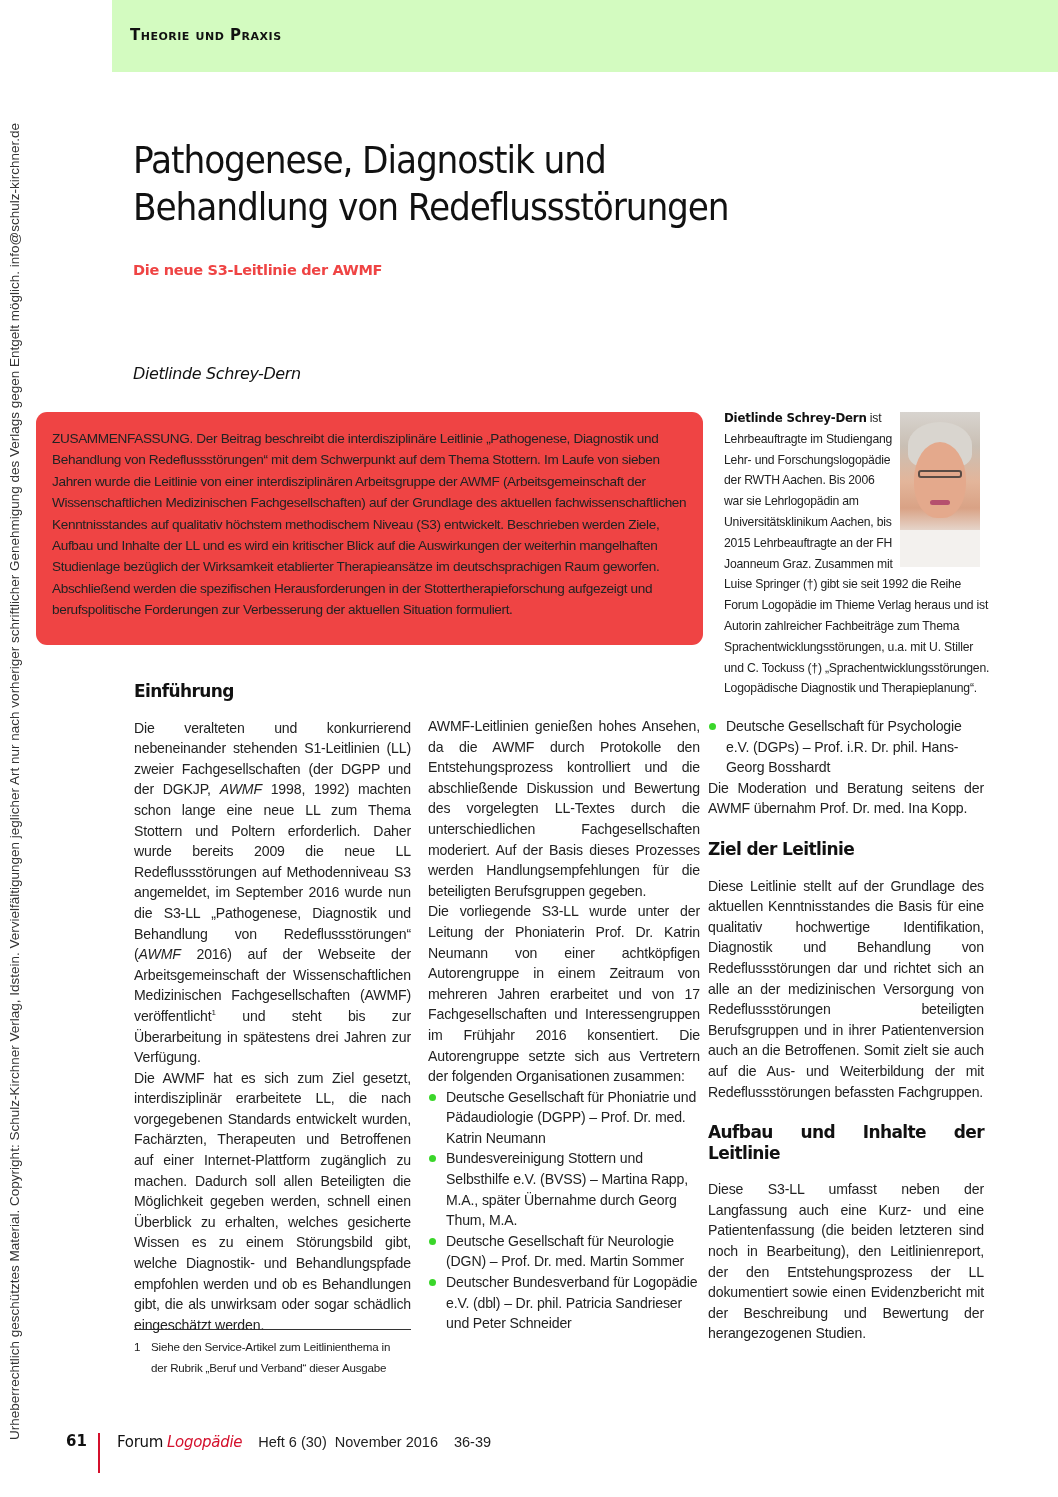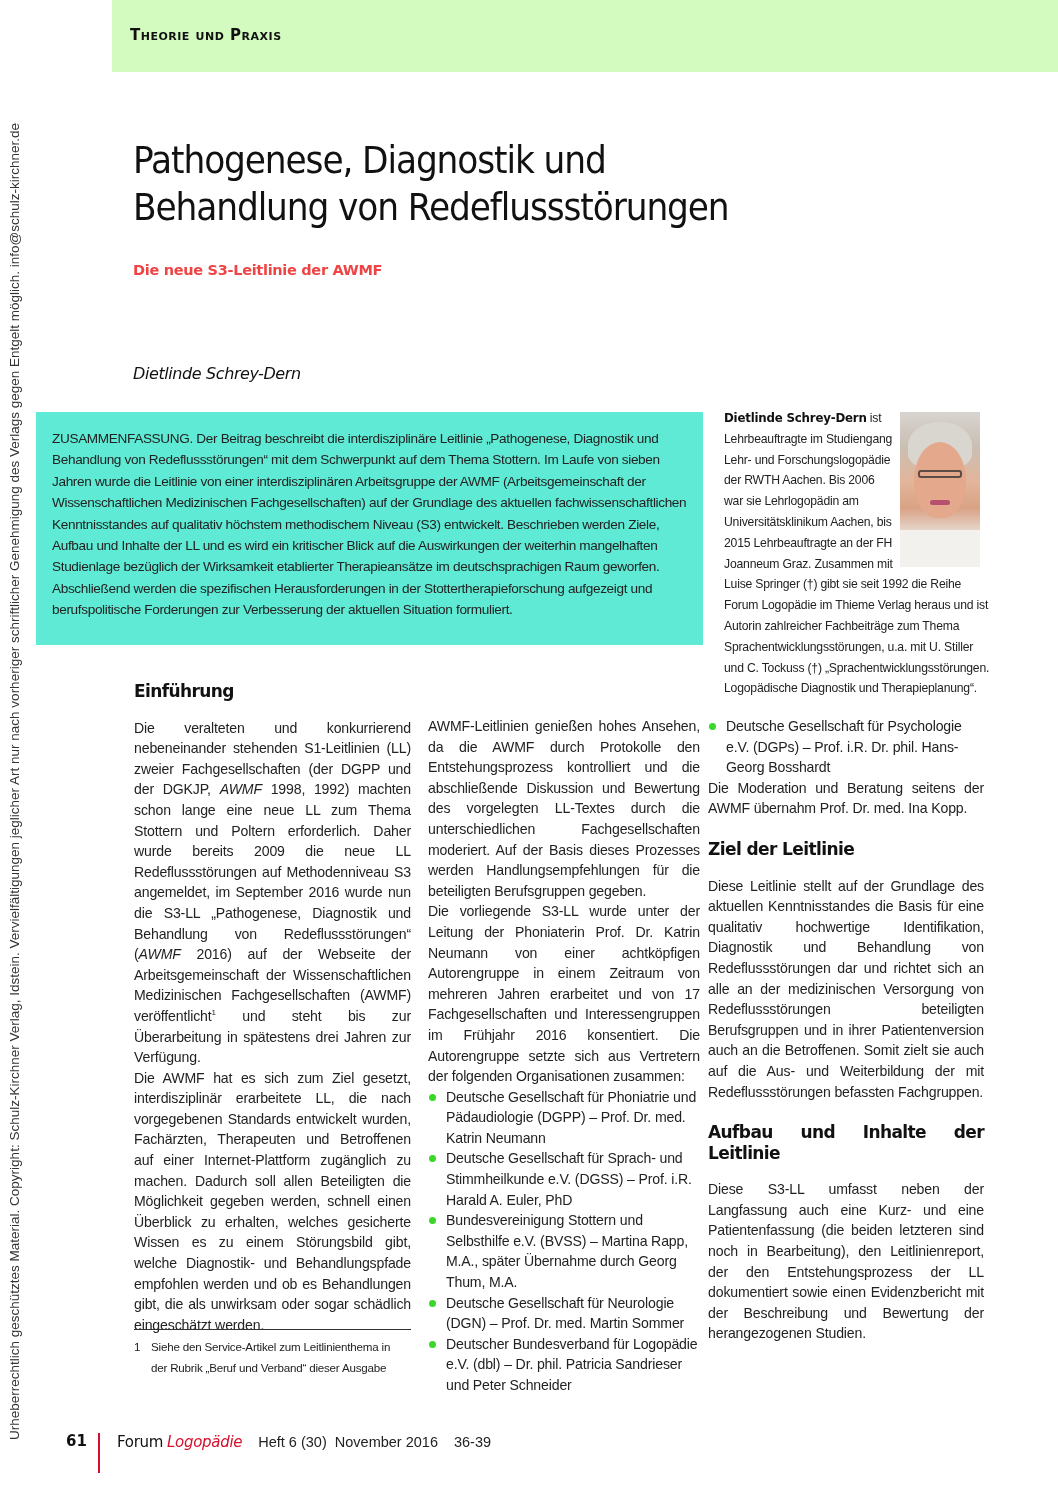--- a/index.html
+++ b/index.html
@@ -36,21 +36,21 @@
     font-family: "DejaVu Sans", sans-serif; font-weight: bold;
     font-size: 14.5px; color: #ef4444; letter-spacing: -0.3px;
   }
   .author-line {
     position: absolute; left: 133px; top: 364px;
     font-family: "DejaVu Sans", sans-serif; font-style: italic;
     font-size: 16px; color: #111; letter-spacing: -0.4px;
   }
   .abstract {
     position: absolute; left: 36px; top: 412px; width: 667px; height: 233px;
-    background: #5eead4; box-sizing: border-box; padding: 16px 14px 0 16px;
+    background: #ef4444; box-sizing: border-box; padding: 16px 14px 0 16px; border-radius: 11px;
   }
   .abstract p {
     margin: 0; font-family: "Liberation Sans", sans-serif;
     font-size: 13.6px; line-height: 21.4px; color: #222; letter-spacing: -0.35px;
   }
   .bio {
     position: absolute; left: 724px; top: 408px; width: 270px;
     font-family: "Liberation Sans", sans-serif; font-size: 12.2px;
     line-height: 20.8px; color: #222; letter-spacing: -0.2px;
   }
@@ -172,21 +172,20 @@
 <div class="footnote">
   <div><span class="num">1</span><span>Siehe den Service-Artikel zum Leitlinienthema in</span></div>
   <div class="indent">der Rubrik „Beruf und Verband“ dieser Ausgabe</div>
 </div>
 
 <div class="col col2">
   <p>AWMF-Leitlinien genießen hohes Ansehen, da die AWMF durch Protokolle den Entstehungsprozess kontrolliert und die abschließende Diskussion und Bewertung des vorgelegten LL-Textes durch die unterschiedlichen Fachgesellschaften moderiert. Auf der Basis dieses Prozesses werden Handlungsempfehlungen für die beteiligten Berufsgruppen gegeben.</p>
   <p>Die vorliegende S3-LL wurde unter der Leitung der Phoniaterin Prof. Dr. Katrin Neumann von einer achtköpfigen Autorengruppe in einem Zeitraum von mehreren Jahren erarbeitet und von 17 Fachgesellschaften und Interessengruppen im Frühjahr 2016 konsentiert. Die Autorengruppe setzte sich aus Vertretern der folgenden Organisationen zusammen:</p>
   <ul class="bullets">
     <li><span class="dot"></span><span>Deutsche Gesellschaft für Phoniatrie und Pädaudiologie (DGPP) – Prof. Dr. med. Katrin Neumann</span></li>
-    <li><span class="dot"></span><span>Deutsche Gesellschaft für Sprach- und Stimmheilkunde e.V. (DGSS) – Prof. i.R. Harald A. Euler, PhD</span></li>
     <li><span class="dot"></span><span>Bundesvereinigung Stottern und Selbsthilfe e.V. (BVSS) – Martina Rapp, M.A., später Übernahme durch Georg Thum, M.A.</span></li>
     <li><span class="dot"></span><span>Deutsche Gesellschaft für Neurologie (DGN) – Prof. Dr. med. Martin Sommer</span></li>
     <li><span class="dot"></span><span>Deutscher Bundesverband für Logopädie e.V. (dbl) – Dr. phil. Patricia Sandrieser und Peter Schneider</span></li>
   </ul>
 </div>
 
 <div class="col col3">
   <ul class="bullets">
     <li><span class="dot"></span><span>Deutsche Gesellschaft für Psychologie e.V. (DGPs) – Prof. i.R. Dr. phil. Hans-Georg Bosshardt</span></li>
   </ul>

